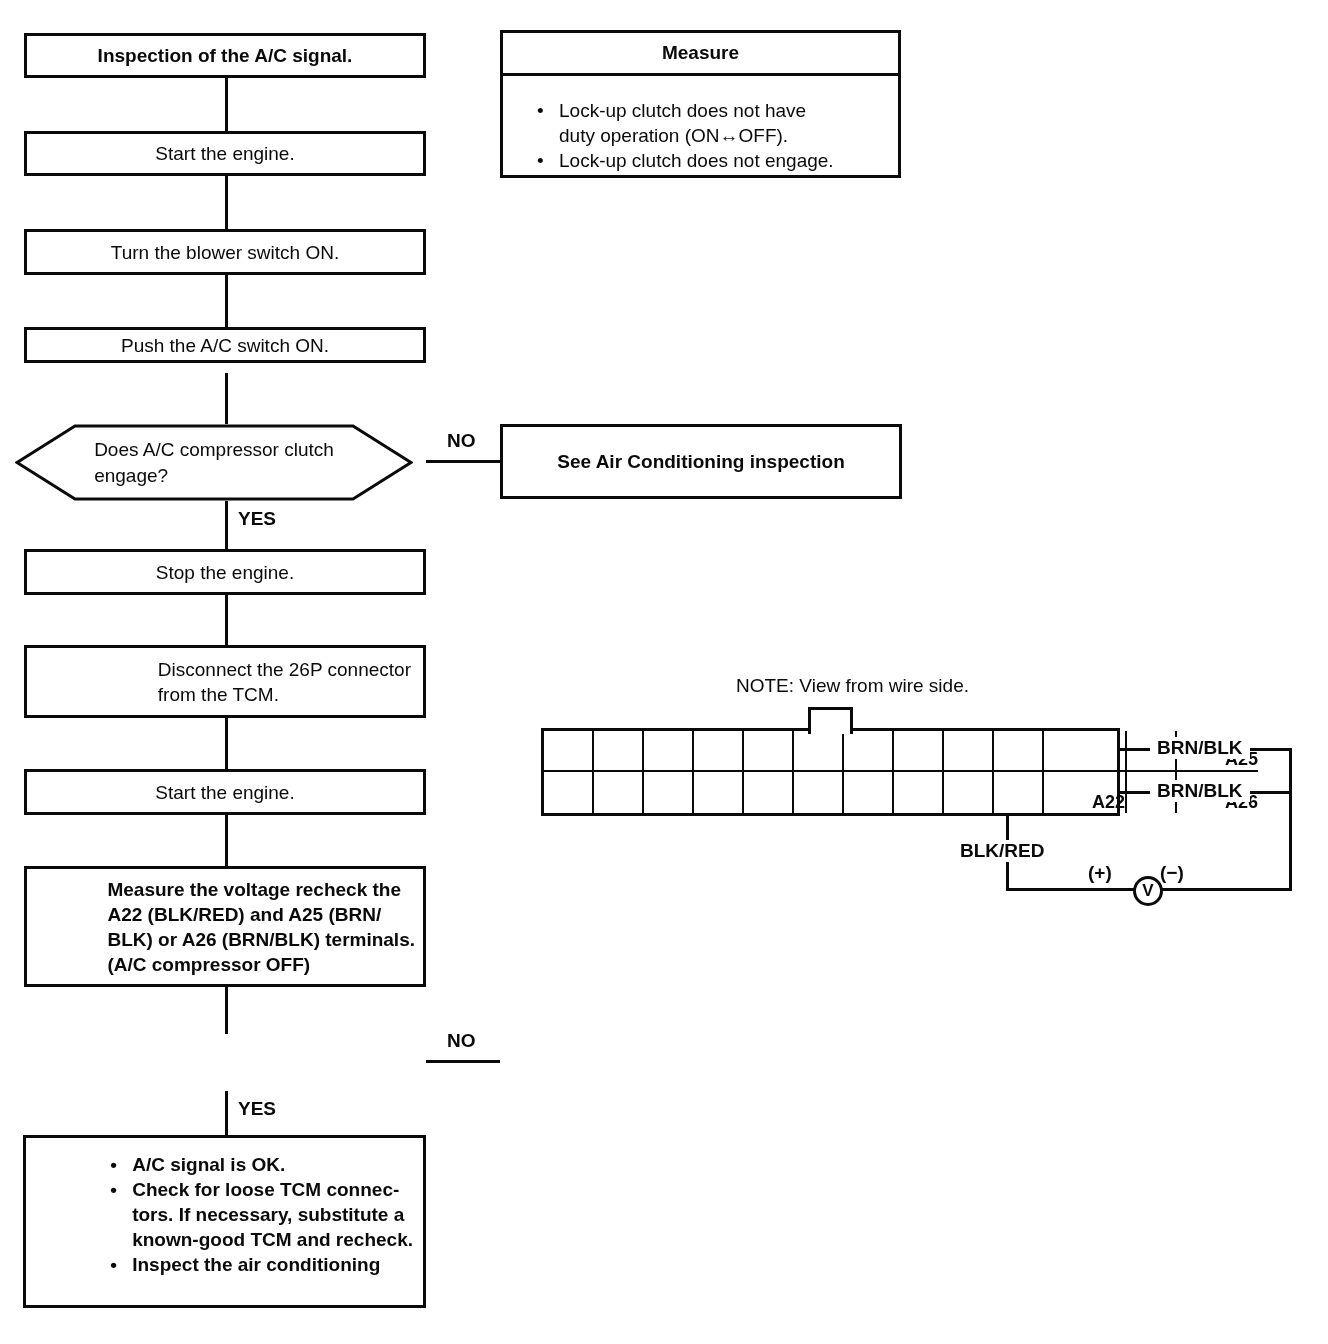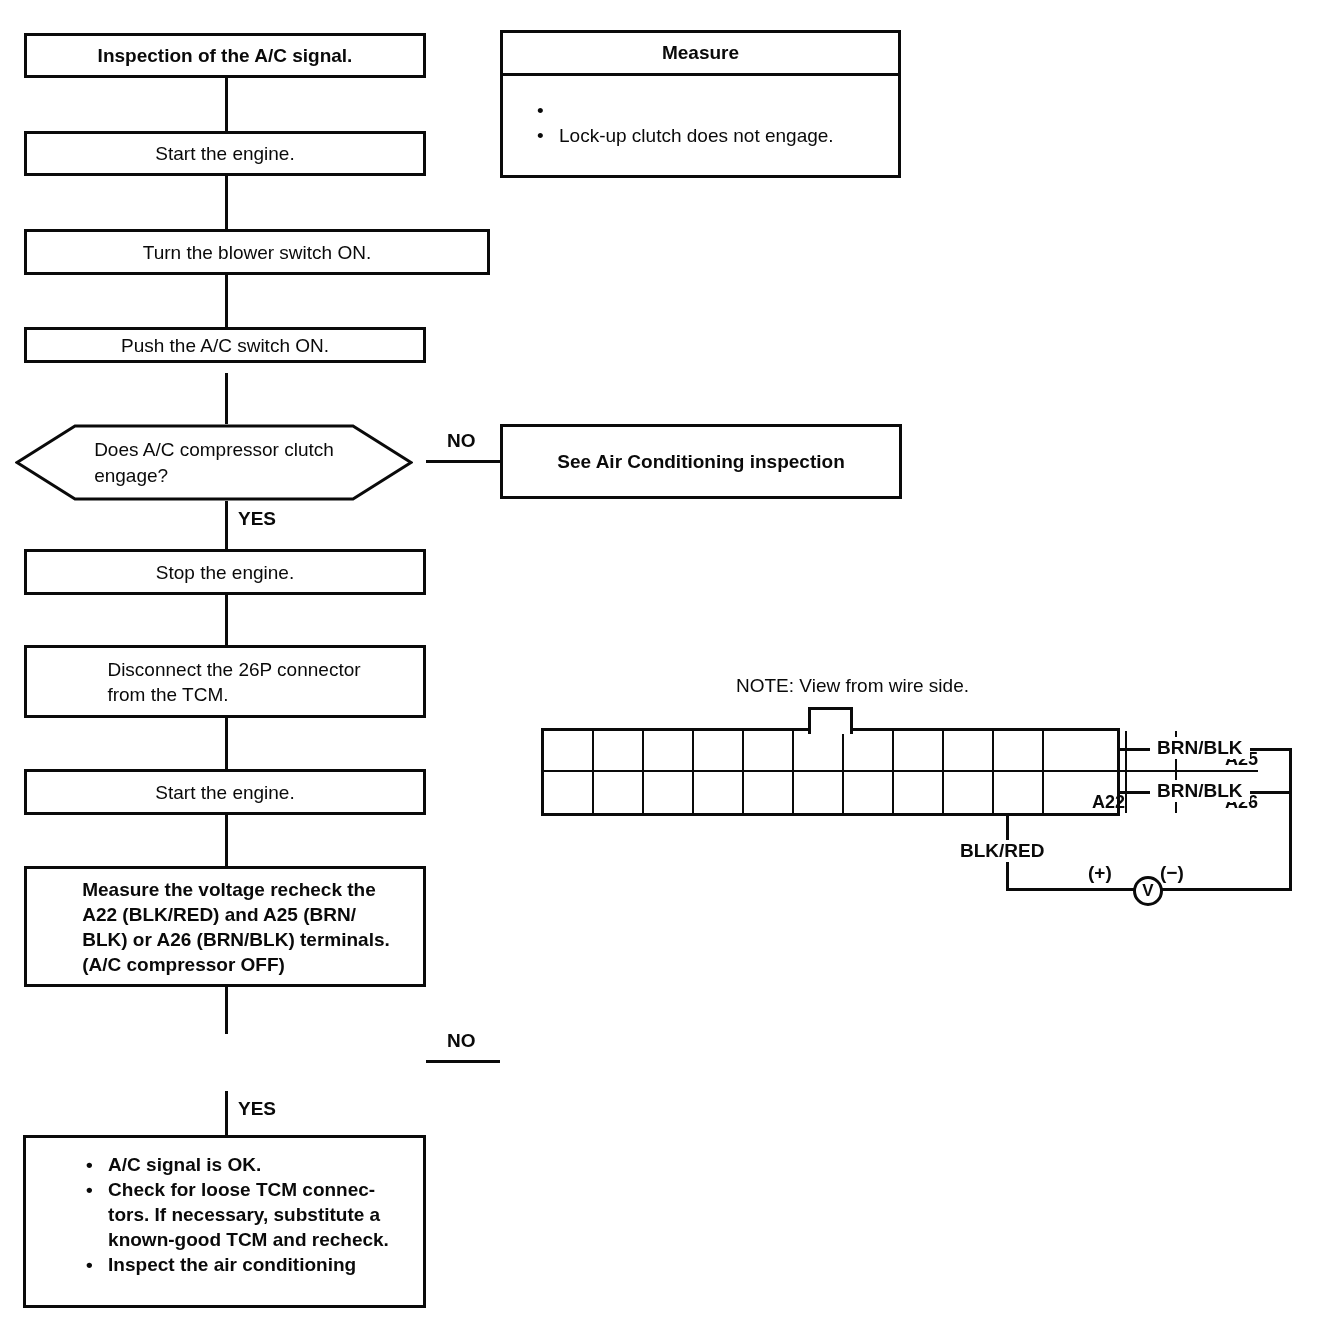--- a/index.html
+++ b/index.html
@@ -7,21 +7,21 @@
     position:relative;width:1328px;height:1344px;background:#ffffff;
     font-family:"Liberation Sans","DejaVu Sans",sans-serif;color:#0a0a0a;
     overflow:hidden;
     text-decoration:underline;
   }
   .box{
     position:absolute;border:3px solid #0a0a0a;background:#ffffff;
     display:flex;align-items:center;justify-content:center;
     font-size:19px;line-height:25px;text-align:center;box-sizing:border-box;
   }
-  .box.leftalign{justify-content:center;text-align:left;}
+  .box.leftalign{justify-content:flex-end;text-align:left;}
   .bold{font-weight:bold;}
   .pre{white-space:pre-line;}
   .vline{position:absolute;width:3px;background:#0a0a0a;}
   .hline{position:absolute;height:3px;background:#0a0a0a;}
   .lbl{position:absolute;font-weight:bold;font-size:19px;line-height:22px;}
   .hex{position:absolute;}
   .hex svg{display:block;}
   .hex .hextext{
     position:absolute;top:0;left:0;right:0;bottom:0;
     display:flex;align-items:center;justify-content:center;
@@ -73,21 +73,21 @@
   </div>
 
   <div class="vline" style="left:225px;top:77px;height:54px;"></div>
 
   <div class="box" style="left:24px;top:131px;width:402px;height:45px;">
     <span>Start the engine.</span>
   </div>
 
   <div class="vline" style="left:225px;top:176px;height:53px;"></div>
 
-  <div class="box" style="left:24px;top:229px;width:466px;height:46px;">
+  <div class="box" style="left:24px;top:229px;width:402px;height:46px;">
     <span>Turn the blower switch ON.</span>
   </div>
 
   <div class="vline" style="left:225px;top:275px;height:52px;"></div>
 
   <div class="box" style="left:24px;top:327px;width:402px;height:36px;">
     <span>Push the A/C switch ON.</span>
   </div>
 
   <div class="vline" style="left:225px;top:373px;height:51px;"></div>
@@ -167,20 +167,22 @@
     </div>
   </div>
 
   <div class="symbox" style="left:500px;top:30px;width:401px;height:148px;">
     <div class="symhead">
       <span>Measure</span>
     </div>
     <div class="symbody">
       <div class="brow">
         <span class="bdot">•</span>
+        <span class="pre">Lock-up clutch does not have
+duty operation (ON↔OFF).</span>
       </div>
       <div class="brow">
         <span class="bdot">•</span>
         <span class="pre">Lock-up clutch does not engage.</span>
       </div>
     </div>
   </div>
 
   <div class="note" style="left:688px;top:675px;margin-left:48px;">NOTE: View from wire side.</div>
 

